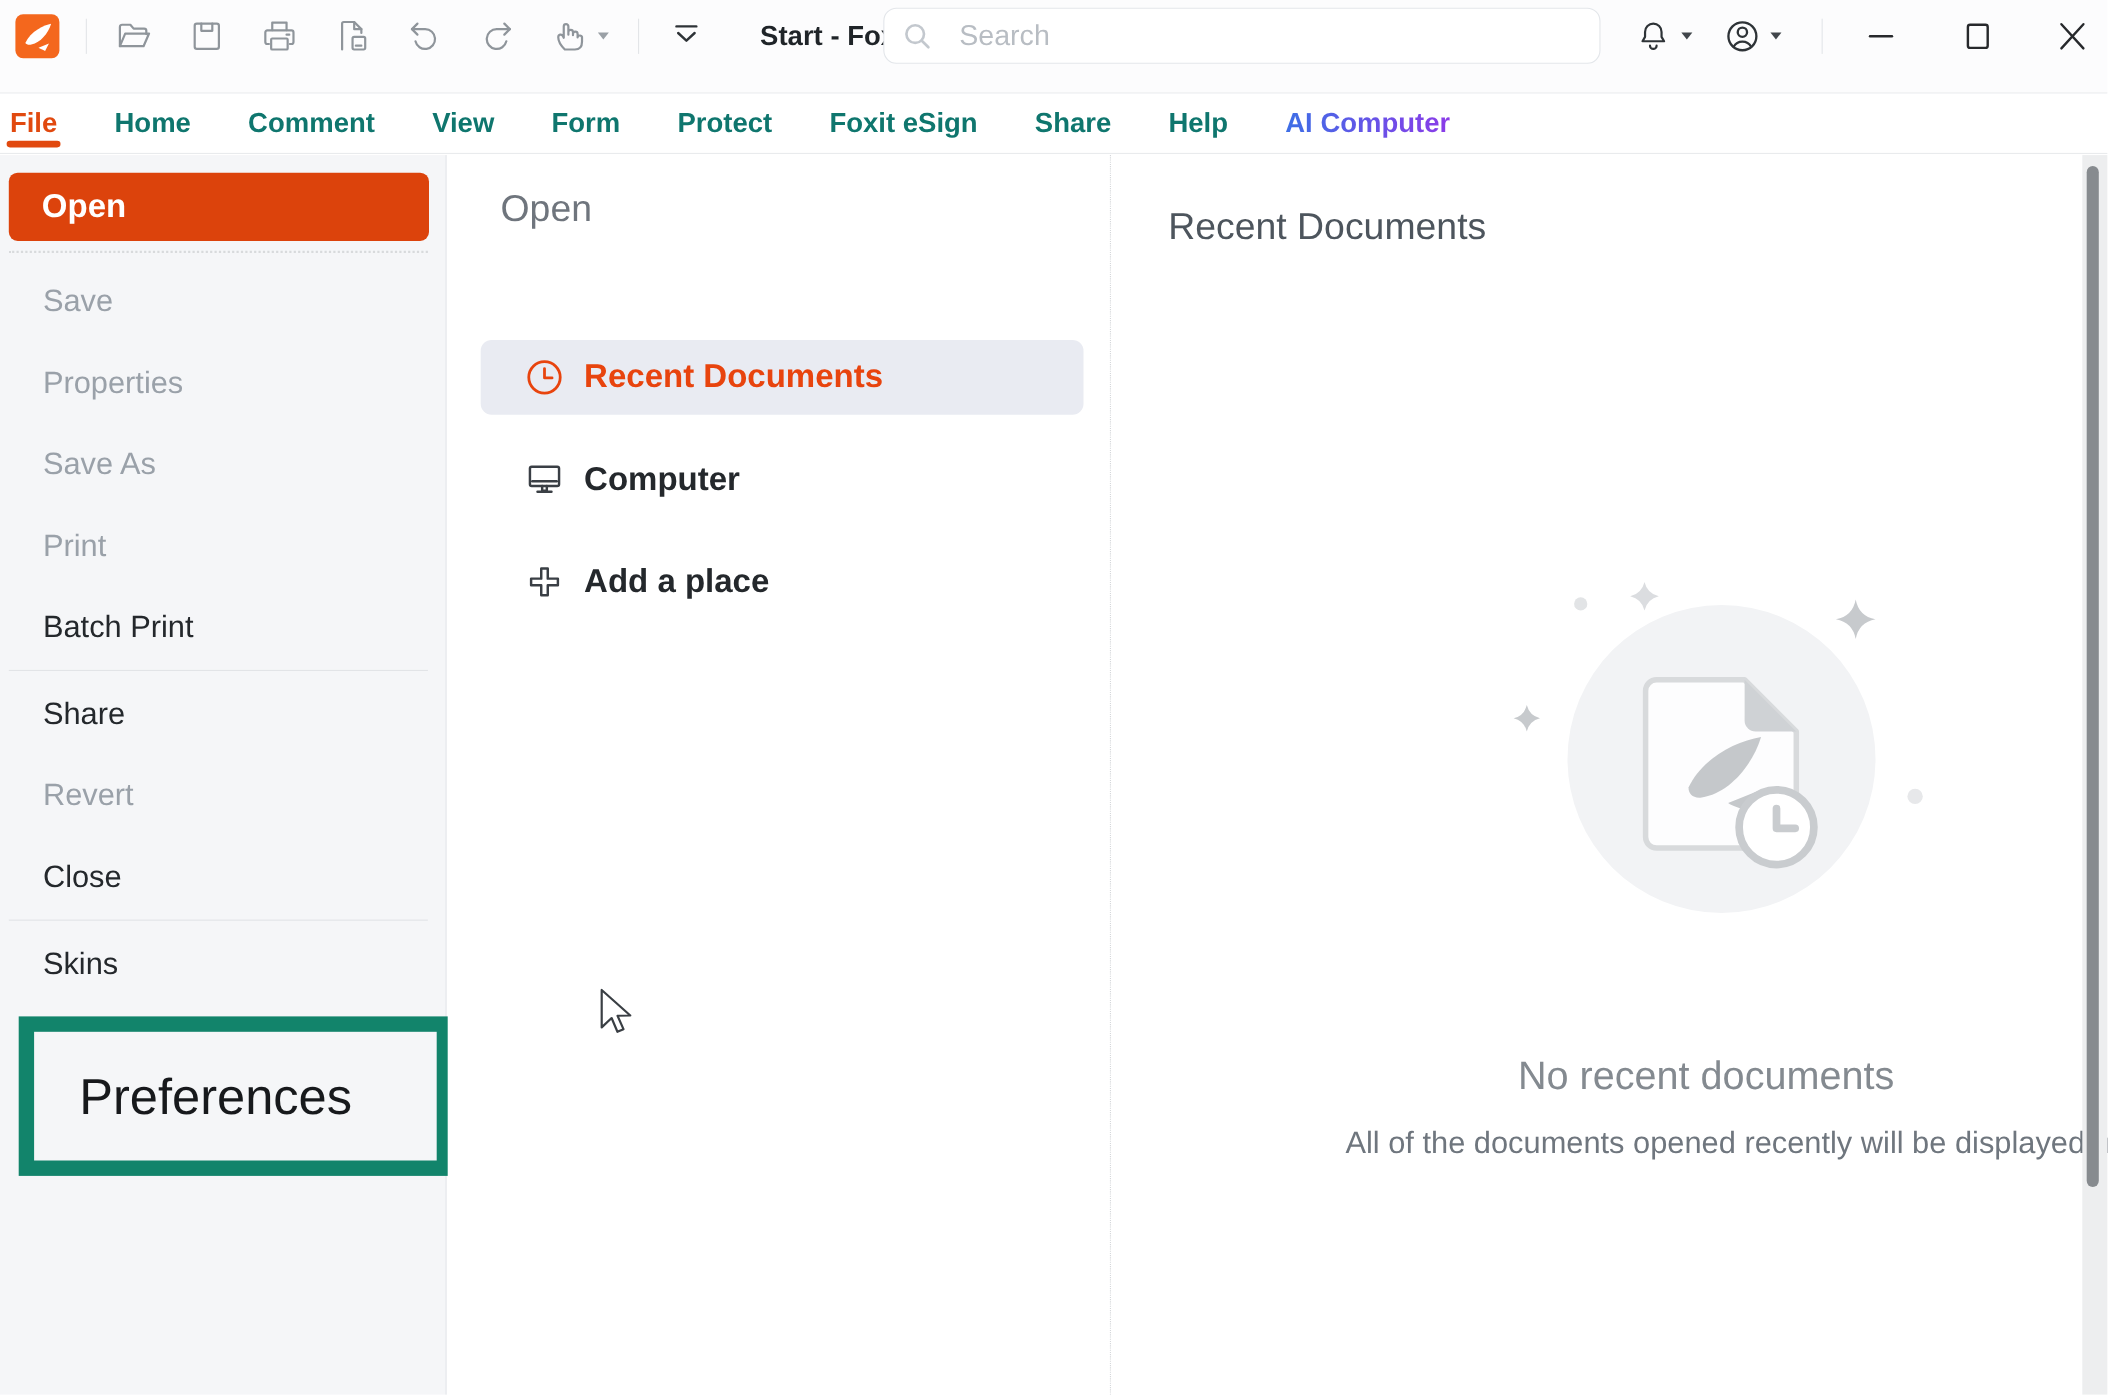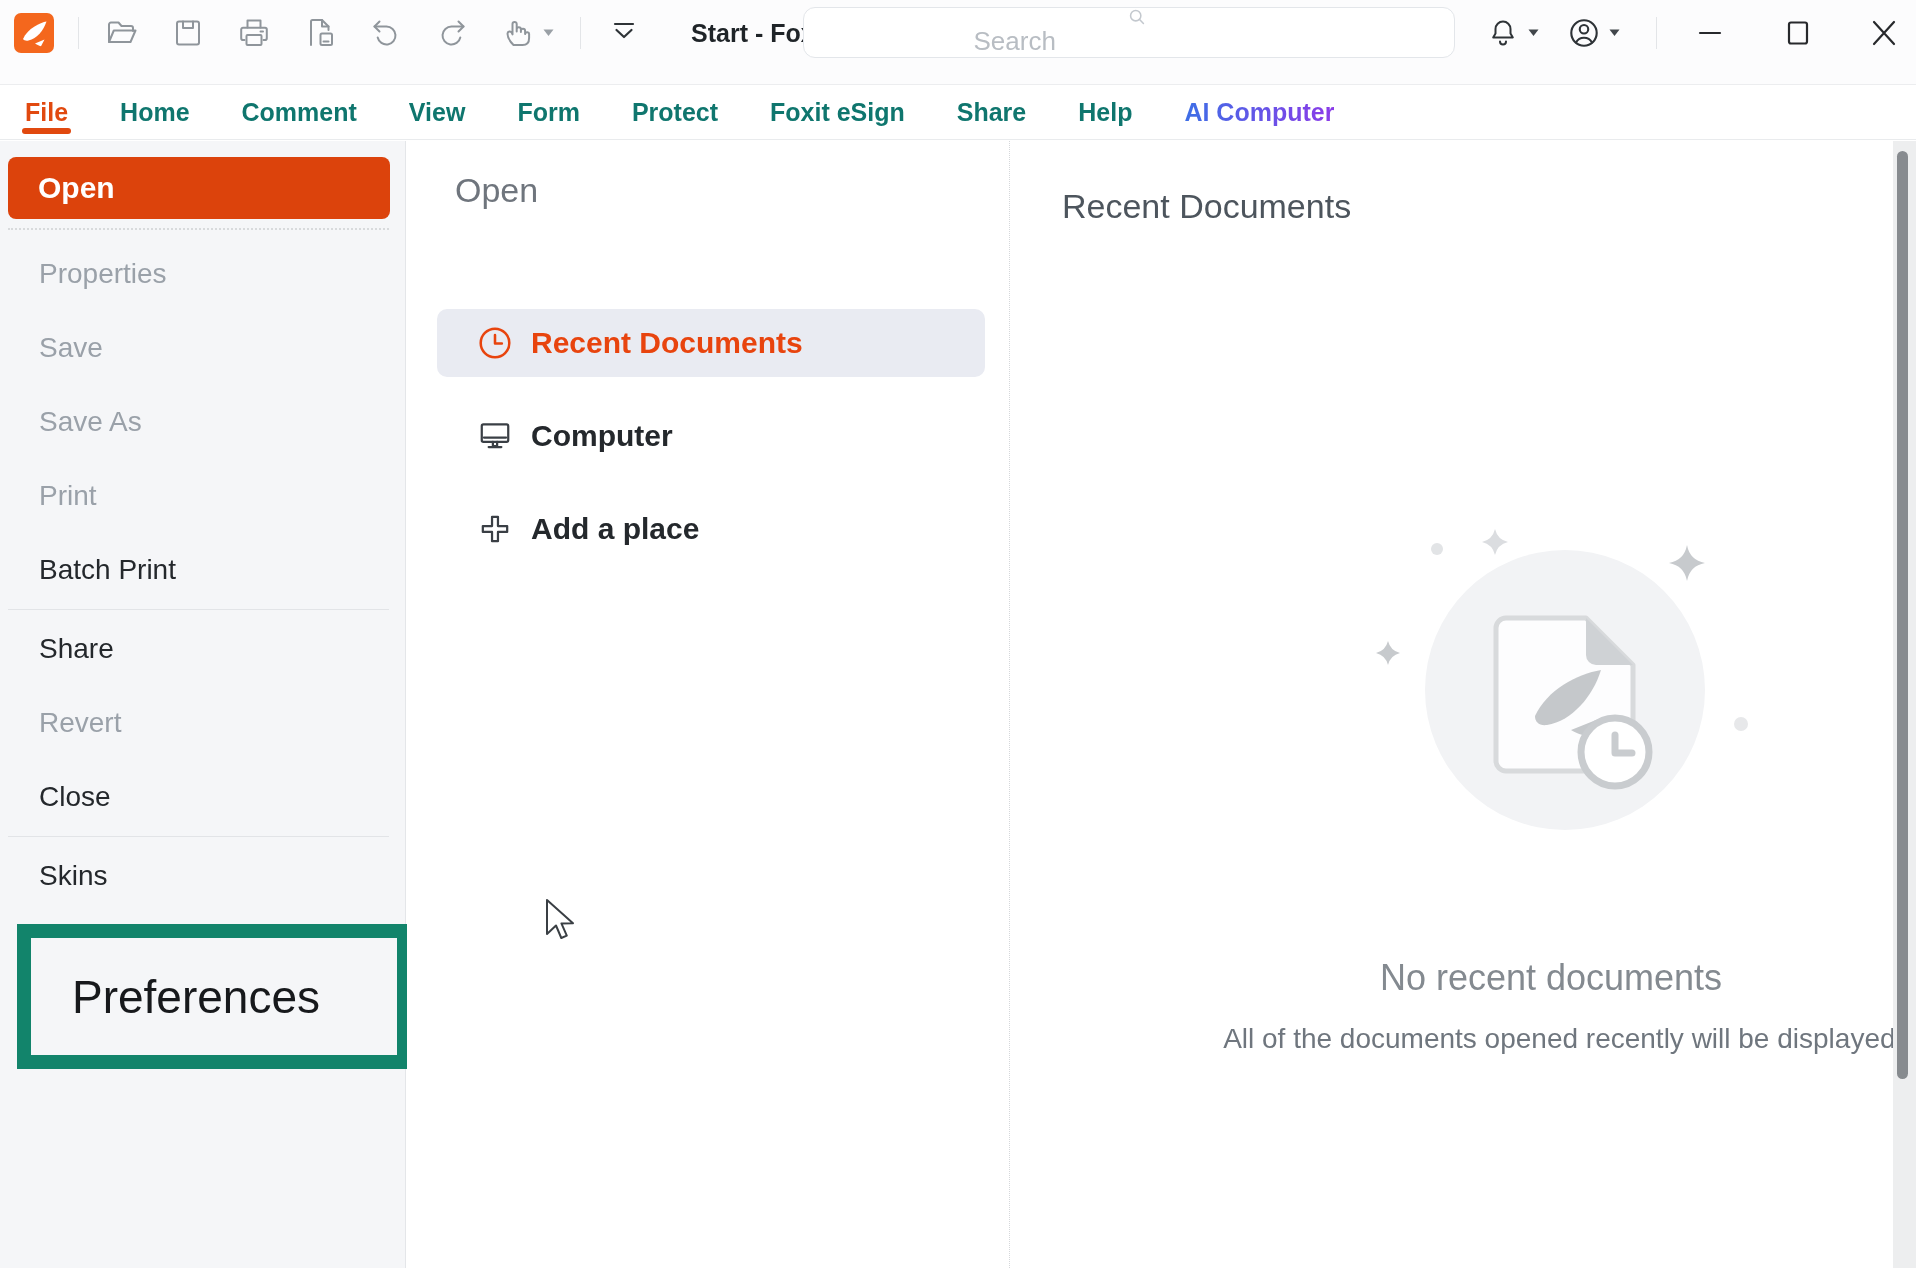--- a/index.html
+++ b/index.html
@@ -14,32 +14,32 @@
   .logo-tile { width:40px; height:40px; border-radius:7px; background:#F4671D;
     display:flex; align-items:center; justify-content:center; margin-right:24px; }
   .tb-sep { width:1px; height:32px; background:#E3E5E8; margin-right:24px; }
   .tb-btn { width:38px; height:40px; display:flex; align-items:center; justify-content:center;
     margin-right:28px; border:none; background:transparent; cursor:default; }
   .tb-btn.tight { margin-right:6px; }
   .caret { margin-right:26px; display:flex; align-items:center; }
   .doc-tab { font-size:25px; font-weight:700; color:#1F2428; margin-left:20px; white-space:nowrap; }
   .searchbox { position:absolute; left:803px; top:7px; width:652px; height:51px;
     background:#fff; border:1px solid #E3E6EA; border-radius:12px;
-    display:flex; align-items:center;flex-direction:column; }
+    display:flex; align-items:center; }
   .searchbox svg { margin-left:16px; }
   .searchbox input { flex:1; border:none; outline:none; background:transparent;
     font-family:"Liberation Sans", sans-serif; font-size:26px; color:#6f767e;
     padding-left:24px; }
   .searchbox input::placeholder { color:#B8BDC3; }
   .tb-right { position:absolute; left:1484px; top:0; height:66px; display:flex; align-items:center; }
 
   
   .menubar { position:absolute; left:0; top:86px; width:100%; height:54px;
     background:#fff; border-bottom:1px solid #E9EBED;
-    display:flex; align-items:stretch; padding-left:25px; gap:52px; }
+    display:flex; align-items:stretch; padding-left:9px; gap:52px; }
   .mi { position:relative; display:flex; align-items:center;
     font-size:25px; font-weight:700; color:#0f766e; white-space:nowrap; cursor:default; }
   .mi.active { color:#E1490F; }
   .mi.active::after { content:""; position:absolute; left:-3px; right:-3px; bottom:5px;
     height:6px; border-radius:3px; background:#E1490F; }
   .mi.ai { background:linear-gradient(90deg,#3D6FE6,#8B3BE8);
     -webkit-background-clip:text; background-clip:text; color:transparent; }
 
   
   .sidebar { position:absolute; left:0; top:141px; width:406px; bottom:0;
@@ -221,22 +221,22 @@
     <div class="mi">Foxit eSign</div>
     <div class="mi">Share</div>
     <div class="mi">Help</div>
     <div class="mi ai">AI Computer</div>
   </nav>
 
   <aside class="sidebar">
     <div class="open-btn">Open</div>
     <div class="dot-div"></div>
     <div class="side-list">
+      <div class="side-item disabled">Save</div>
       <div class="side-item disabled">Properties</div>
-      <div class="side-item disabled">Save</div>
       <div class="side-item disabled">Save As</div>
       <div class="side-item disabled">Print</div>
       <div class="side-item">Batch Print</div>
       <div class="side-div"></div>
       <div class="side-item">Share</div>
       <div class="side-item disabled">Revert</div>
       <div class="side-item">Close</div>
       <div class="side-div"></div>
       <div class="side-item">Skins</div>
     </div>

